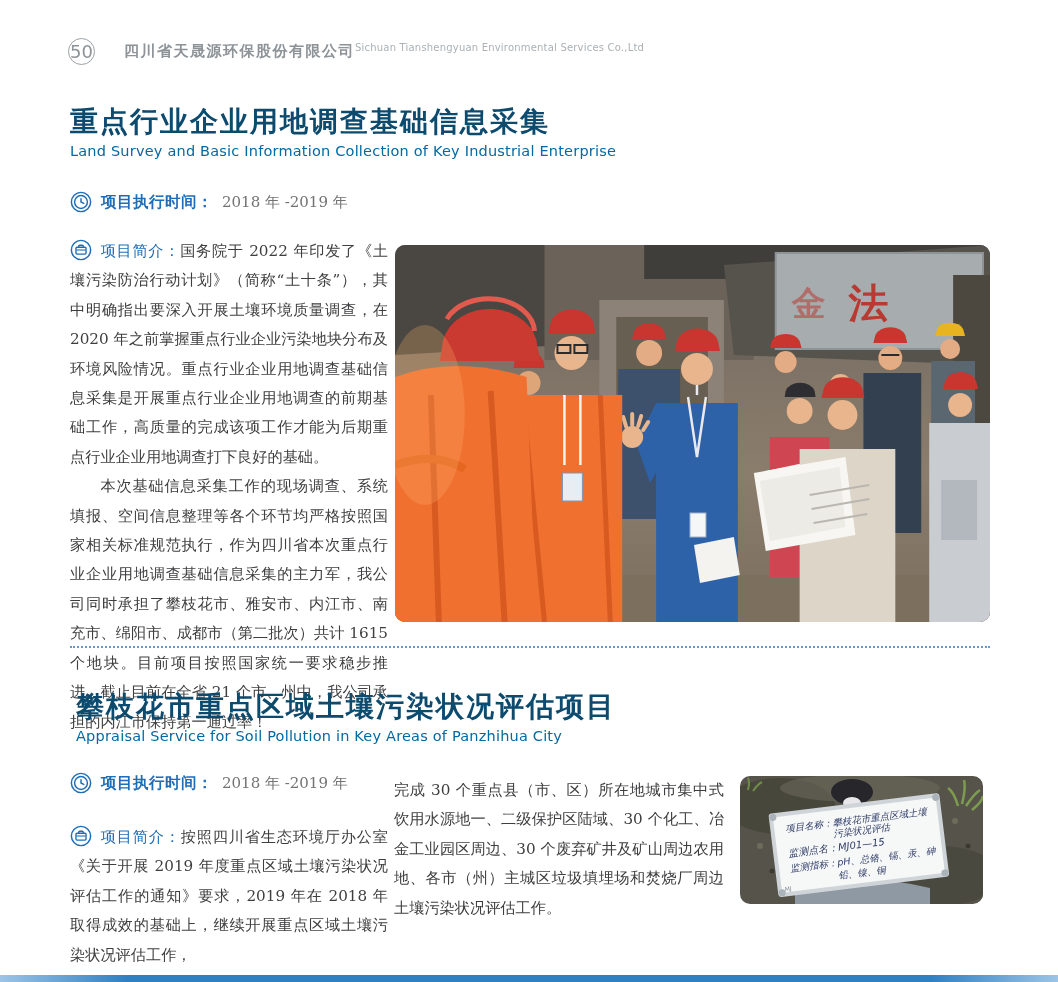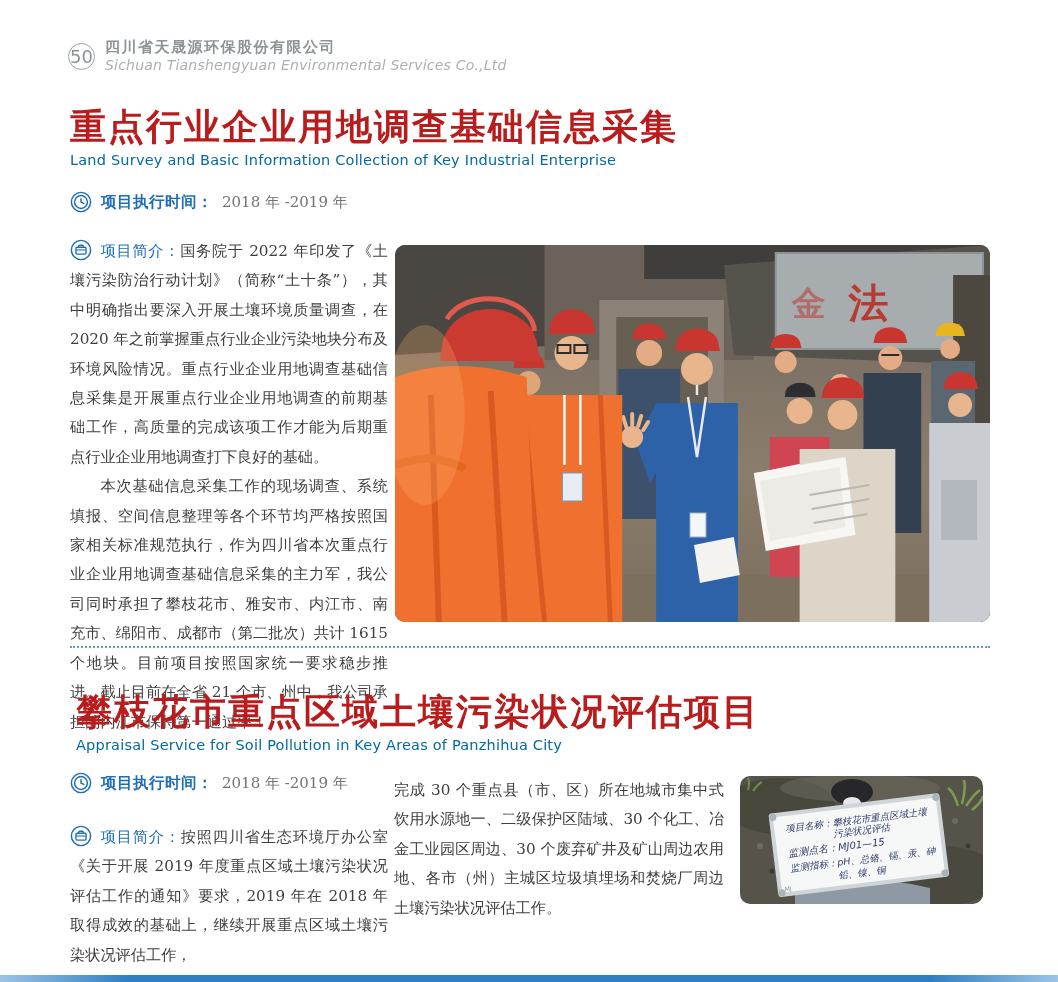--- a/index.html
+++ b/index.html
@@ -10,26 +10,26 @@
   }
   .abs{position:absolute;}
 
   
   .header{top:38px;left:68px;display:flex;align-items:center;gap:10px;}
   .pagenum{
     width:27px;height:27px;border:1.6px solid #9ba1a5;border-radius:50%;
     color:#8d9397;font-size:18px;display:flex;align-items:center;justify-content:center;
     box-sizing:border-box;flex:0 0 auto;
   }
-  .company{display:flex;flex-direction:column;line-height:1.25;}
+  .company{display:flex;line-height:1.25;margin-left:19px;}
   .company-cn{font-size:15px;font-weight:bold;color:#8d9397;letter-spacing:1.5px;}
-  .company-en{font-size:14px;color:#abb0b4;letter-spacing:.2px;font-style:italic;}
-
-  
-  .sec-title-cn{font-size:36px;font-weight:bold;color:#b91c1c;letter-spacing:2px;line-height:1.15;}
+  .company-en{font-size:10px;color:#abb0b4;letter-spacing:.2px;}
+
+  
+  .sec-title-cn{font-size:28px;font-weight:bold;color:#0c4a6e;letter-spacing:2px;line-height:1.15;}
   .sec-title-en{font-size:14.5px;color:#0369a1;margin-top:5px;letter-spacing:.2px;}
 
   
   .meta-row{display:flex;align-items:center;gap:9px;}
   .blue-label{color:#1f6db6;font-weight:bold;font-size:15.5px;letter-spacing:.5px;white-space:nowrap;}
   .meta-value{color:#737373;font-size:15px;font-family:"DejaVu Serif","Liberation Serif",serif;}
   .circle-icon{width:22px;height:22px;flex:0 0 auto;display:inline-block;}
   .inline-icon{display:inline-block;width:22px;height:22px;vertical-align:-5px;margin-right:8px;}
 
   

